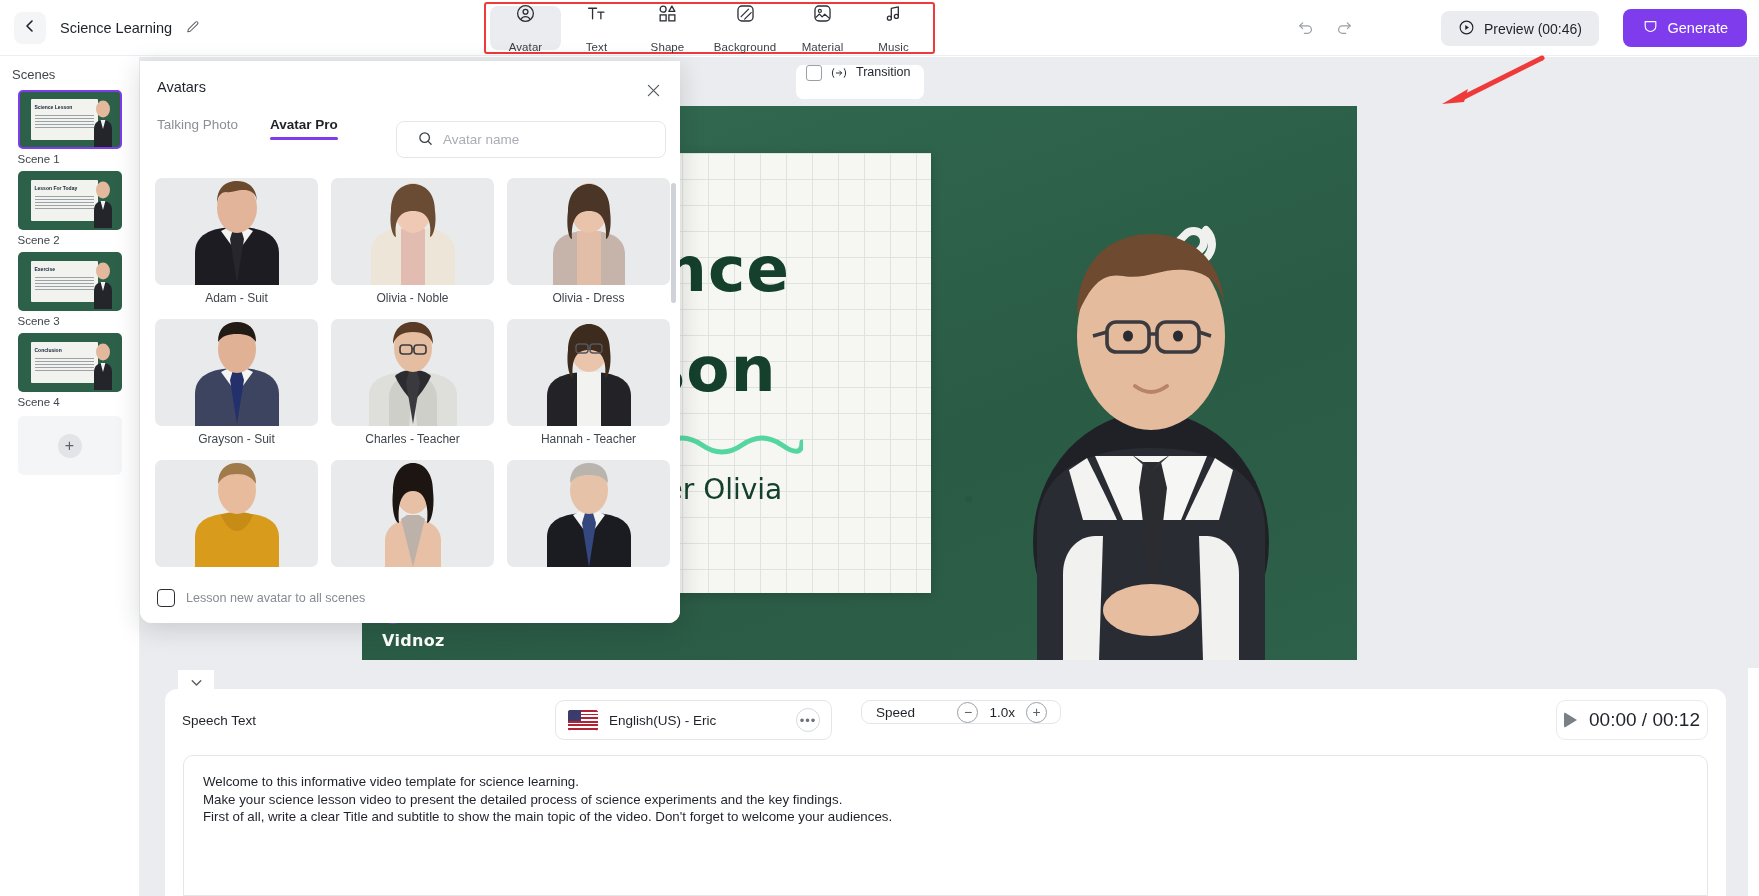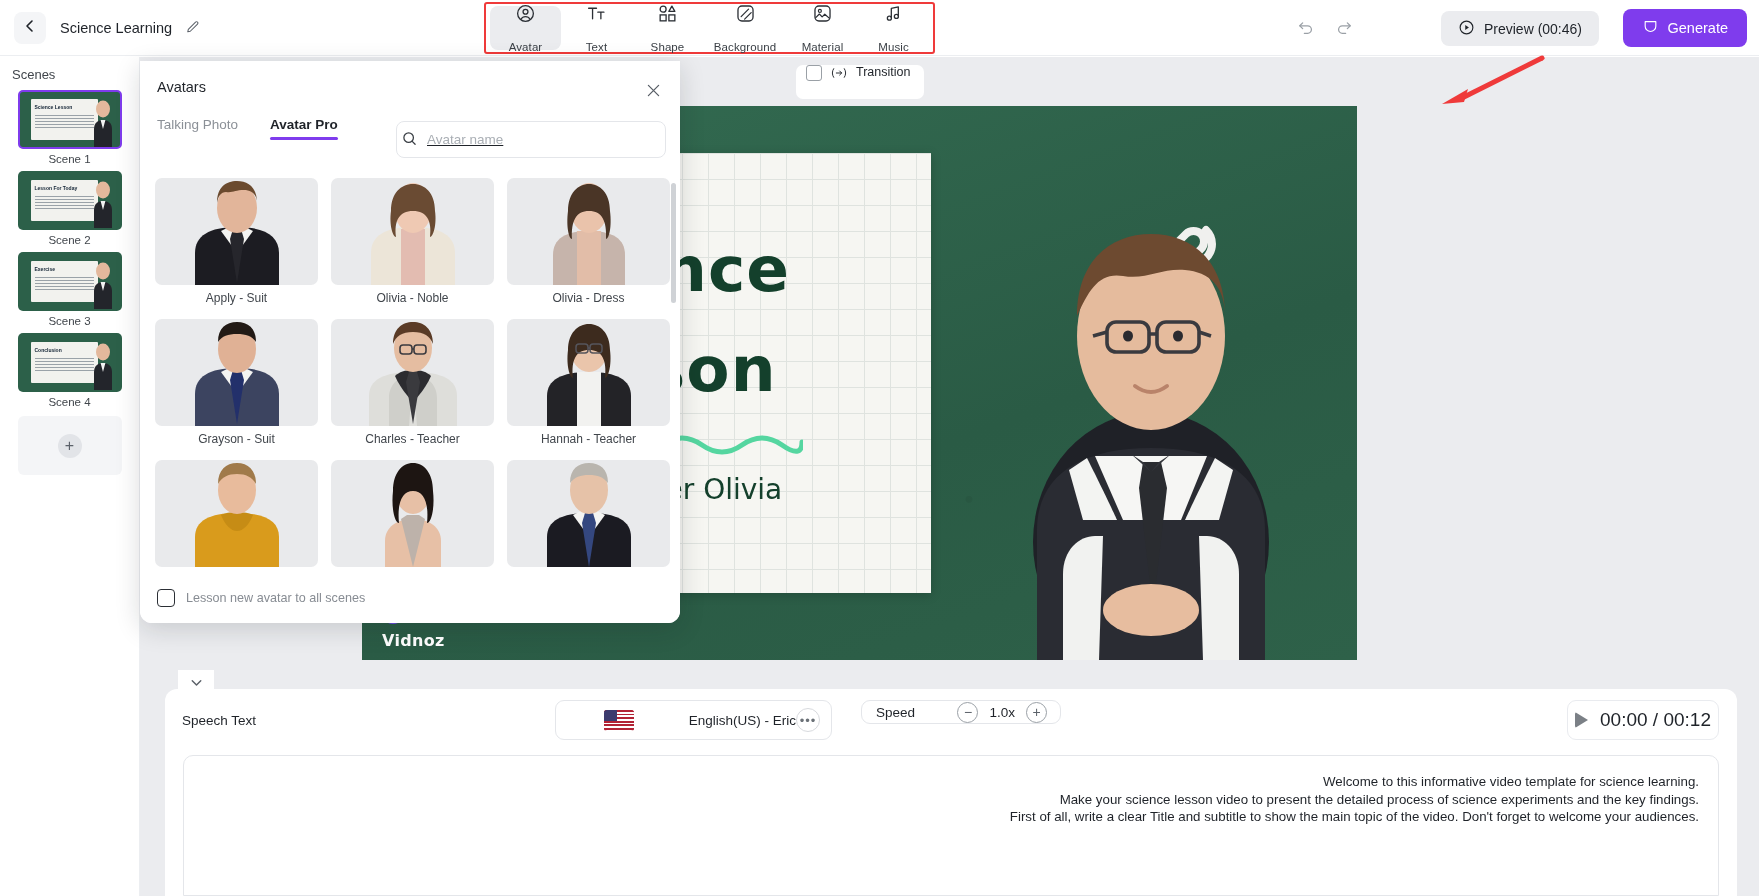--- a/index.html
+++ b/index.html
@@ -69,21 +69,21 @@
     overflow:hidden;
   }
   #scenes h3 { font-size:13px; font-weight:400; color:#41464c; margin:0 0 8px 12px; }
   .scene { width:104px; margin:0 auto 6px auto; }
   .thumb {
     width:104px; height:59px; border-radius:5px; position:relative;
     overflow:hidden; background:#2c6049; cursor:pointer;
     border:2px solid transparent;
   }
   .scene.sel .thumb { border-color:#7f3ced; }
-  .scene .cap { text-align:center; font-size:11.5px; color:#41464c; margin-top:4px; }
+  .scene .cap { text-align:left; font-size:11.5px; color:#41464c; margin-top:4px; }
   .board { position:absolute; left:11px; top:7px; right:22px; bottom:7px;
     background:#f2f2ee; border-radius:1px; }
   .bt { position:absolute; left:4px; top:5px; right:4px; font-size:5px;
     color:#123; font-weight:bold; }
   .blines { position:absolute; left:4px; right:4px; top:16px; height:14px;
     background:repeating-linear-gradient(#9aa2a8 0 1px, transparent 1px 3px); }
   .person { position:absolute; right:2px; bottom:0; width:30px; height:52px; }
   .add-scene {
     width:104px; height:59px; margin:8px auto 0 auto; border-radius:6px;
     background:#f4f5f7; display:flex; align-items:center; justify-content:center;
@@ -135,33 +135,33 @@
   #clip { position:absolute; left:790px; top:110px; }
   #vidnoz { position:absolute; left:20px; bottom:10px; color:#fff;
     font-size:16px; font-weight:bold; letter-spacing:.3px;
     font-family:"DejaVu Sans", sans-serif; }
   #vid-badge { position:absolute; left:18px; bottom:36px; width:26px; height:26px;
     border-radius:50%; background:#6b4ae2; }
   
   #presenter { position:absolute; right:30px; bottom:0; width:360px; height:520px; }
 
   
-  #bottom { position:absolute; left:140px; right:0; bottom:0; height:228px;
-    background:#ebecef;text-align:right; }
+  #bottom { position:absolute; left:140px; right:11px; bottom:0; height:228px;
+    background:#ebecef; }
   #collapse { position:absolute; left:38px; top:2px; width:36px; height:28px;
     background:#fff; border-radius:0 0 9px 9px; display:flex; align-items:center;
     justify-content:center; cursor:pointer; }
   #speechcard { position:absolute; left:25px; right:22px; top:21px; bottom:0;
     background:#fff; border-radius:12px 12px 0 0; }
   #speechrow { position:absolute; left:0; right:0; top:0; height:62px;
     display:flex; align-items:center; }
   #speech-label { margin-left:17px; font-size:13.5px; color:#1f2329; }
   #voicebox { position:absolute; left:390px; top:11px; width:277px; height:40px;
     border:1px solid #e4e6ea; border-radius:9px; display:flex; align-items:center;
-    cursor:pointer;padding-left:36px; }
+    cursor:pointer; }
   .flag { width:30px; height:21px; margin-left:12px; border-radius:3px;
     overflow:hidden; flex:none; position:relative;
     background:#b22234; }
   .flag .stripes { position:absolute; inset:0;
     background:repeating-linear-gradient(#b22234 0 1.8px,#fff 1.8px 3.6px); }
   .flag .canton { position:absolute; left:0; top:0; width:13px; height:11px;
     background:#3c3b6e; }
   .vname { margin-left:11px; font-size:13.5px; color:#1f2329; flex:1; }
   .dots { width:24px; height:24px; border-radius:50%; border:1px solid #d8dade;
     margin-right:11px; display:flex; align-items:center; justify-content:center;
@@ -196,21 +196,21 @@
     display:flex; align-items:center; justify-content:center; cursor:pointer;
     color:#5b6169; }
   #av-tabs { position:absolute; left:17px; top:56px; display:flex; gap:32px; }
   .av-tab { font-size:13.5px; color:#8b9097; cursor:pointer; padding-bottom:8px;
     position:relative; }
   .av-tab.active { color:#1f2329; font-weight:bold; }
   .av-tab.active::after { content:""; position:absolute; left:0; right:0; bottom:0;
     height:3px; background:#7f3ced; border-radius:2px; }
   #av-search { position:absolute; left:256px; top:60px; width:270px; height:37px;
     border:1px solid #e4e6ea; border-radius:8px; display:flex; align-items:center;
-    gap:9px; padding-left:4px;text-decoration:underline; }
+    gap:9px; padding-left:20px; }
   #av-search input { border:0; outline:0; font-size:13.5px; color:#1f2329;
     font-family:"Liberation Sans", sans-serif; width:200px; background:transparent; }
   #av-search input::placeholder { color:#a9aeb4; }
   #av-grid { position:absolute; left:15px; top:117px; right:8px; bottom:52px;
     overflow:hidden; }
   .av-row { display:flex; gap:13px; margin-bottom:6px; }
   .av-cell { width:163px; cursor:pointer; }
   .av-img { width:163px; height:107px; background:#e9eaec; border-radius:7px;
     position:relative; overflow:hidden; }
   .av-name { text-align:center; font-size:12px; color:#41464c; margin-top:6px;
@@ -508,21 +508,21 @@
       <div class="av-cell">
         <div class="av-img">
           <svg class="av-head" viewBox="0 0 92 104">
             <path d="M4 104V72c0-17 14-26 42-26s42 9 42 26v32H4z" fill="#1c1c22"></path>
             <path d="M30 50l16 22 16-22-8-4H38l-8 4z" fill="#f4f4f2"></path>
             <path d="M42 48h8l3 10-7 44-7-44 3-10z" fill="#26262c"></path>
             <ellipse cx="46" cy="27" rx="20" ry="25" fill="#e2b59a"></ellipse>
             <path d="M26 22c0-16 9-22 20-22s20 6 20 22c0-9-6-13-13-13-9 0-11 3-18 2-5 0-8 4-9 11z" fill="#6b4a2e"></path>
           </svg>
         </div>
-        <div class="av-name">Apply - Suit</div>
+        <div class="av-name">Adam - Suit</div>
       </div>
       <div class="av-cell">
         <div class="av-img">
           <svg class="av-head" viewBox="0 0 92 104">
             <path d="M4 104V72c0-17 14-26 42-26s42 9 42 26v32H4z" fill="#ece5d8"></path>
             <path d="M34 48h24v56H34z" fill="#e3bcb1"></path>
             <ellipse cx="46" cy="27" rx="19" ry="25" fill="#efc9b3"></ellipse>
             <path d="M24 30c0-18 10-27 22-27s22 9 22 27c2 14-2 26-5 26 2-16-3-26-17-26s-19 10-17 26c-3 0-7-12-5-26z" fill="#6a4b33"></path>
           </svg>
         </div>

